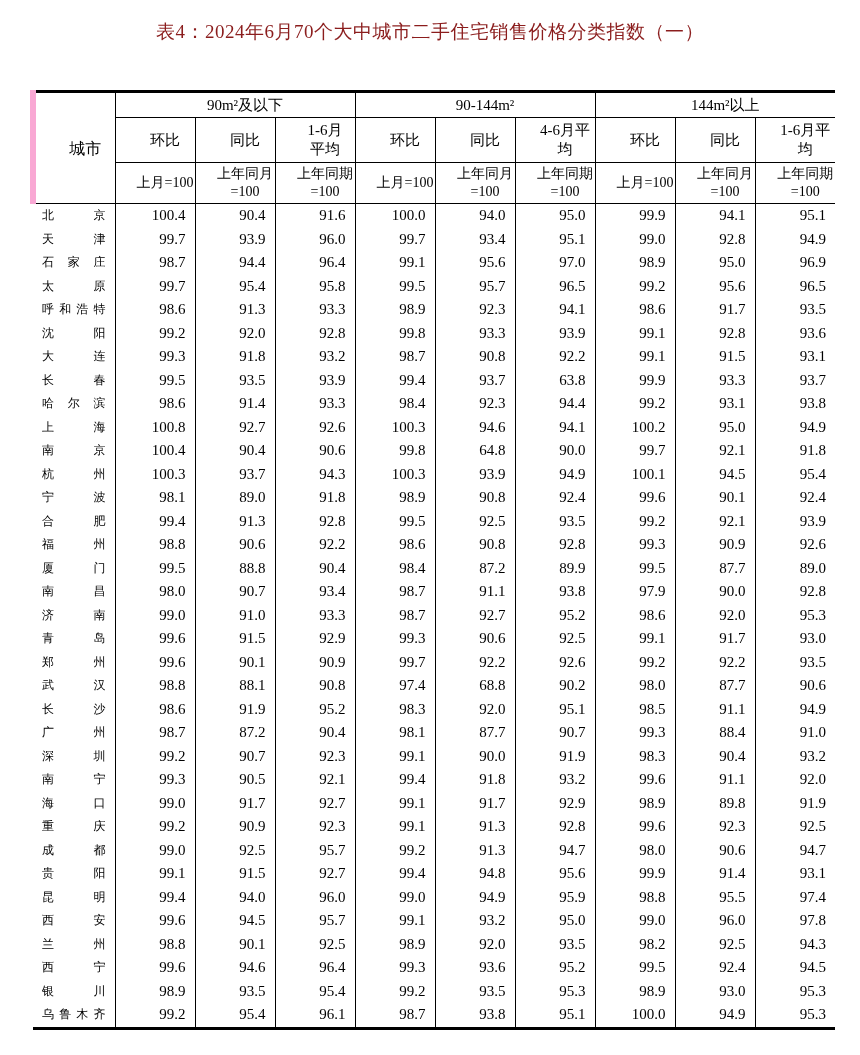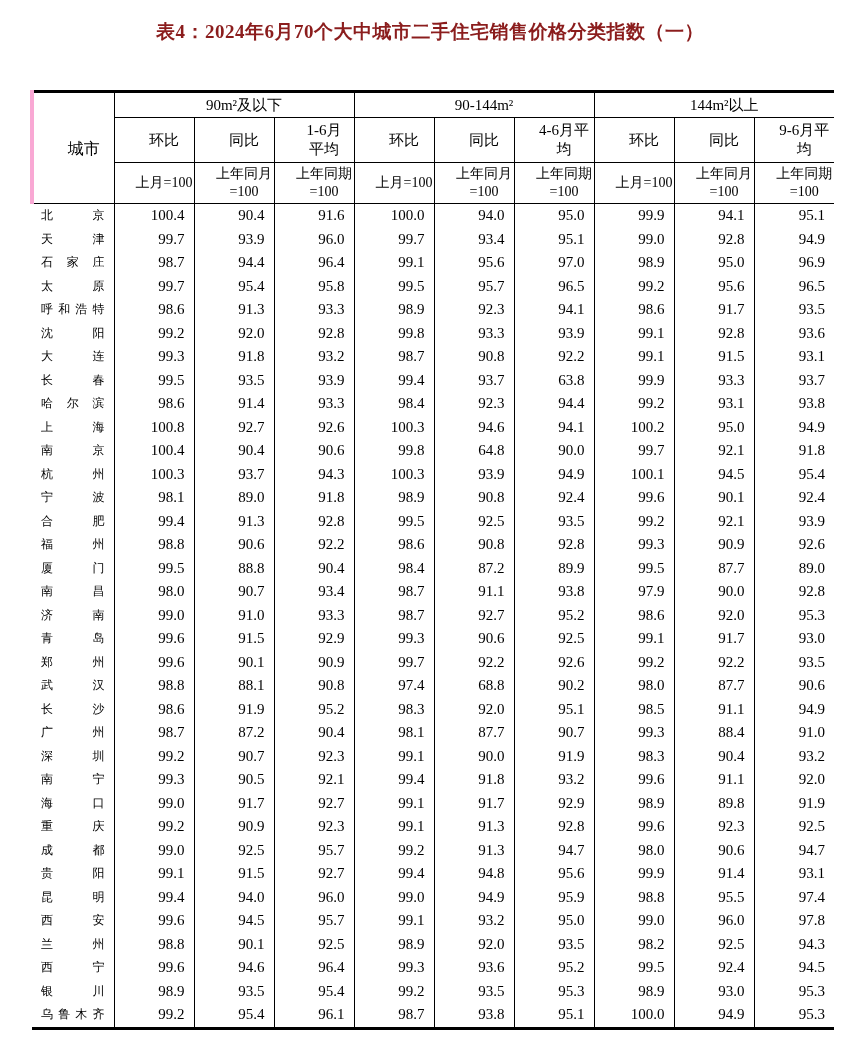--- a/index.html
+++ b/index.html
@@ -4,21 +4,21 @@
 <style>
   html, body { margin: 0; padding: 0; background: #ffffff; }
   body {
     width: 860px; height: 1055px; position: relative; overflow: hidden;
     font-family: "Liberation Serif", "DejaVu Serif", serif;
     color: #000;
   }
   .page-title {
     margin: 0; padding-top: 19px;
     text-align: center;
-    font-size: 19px; font-weight: bold;
+    font-size: 19px; font-weight: normal;
     color: #8b1d1d;
     letter-spacing: 0.5px;
   }
   table.idx {
     position: absolute; left: 30px; top: 90px;
     border-collapse: collapse; table-layout: fixed;
     border-top: 3px solid #000;
     border-bottom: 3px solid #000;
   }
   col.c-city { width: 82px; }
@@ -26,21 +26,21 @@
   th, td { padding: 0; font-weight: normal; }
   thead th, thead td {
     border-left: 1px solid #000;
     text-align: center;
     font-size: 15px;
     white-space: pre-line;
     line-height: 19px;
     padding-left: 20px;
   }
   td.city-h {
-    border-left: 4px solid #f9a8d4;
+    border-left: 6px solid #f9a8d4;
     border-bottom: 1px solid #000;
     font-size: 16px;
     font-family: Liberation Serif, serif;
   }
   th.grp {
     height: 24px;
     border-bottom: 1px solid #000;
     font-size: 15px;
   }
   tr.sub-row th {
@@ -100,21 +100,21 @@
       <th>环比</th>
       <th>同比</th>
       <th>1-6月
 平均</th>
       <th>环比</th>
       <th>同比</th>
       <th>4-6月平
 均</th>
       <th>环比</th>
       <th>同比</th>
-      <th>9-6月平均</th>
+      <th>1-6月平均</th>
     </tr>
     <tr class="base-row">
       <th>上月=100</th>
       <th>上年同月
 =100</th>
       <th>上年同期
 =100</th>
       <th>上月=100</th>
       <th>上年同月
 =100</th>

